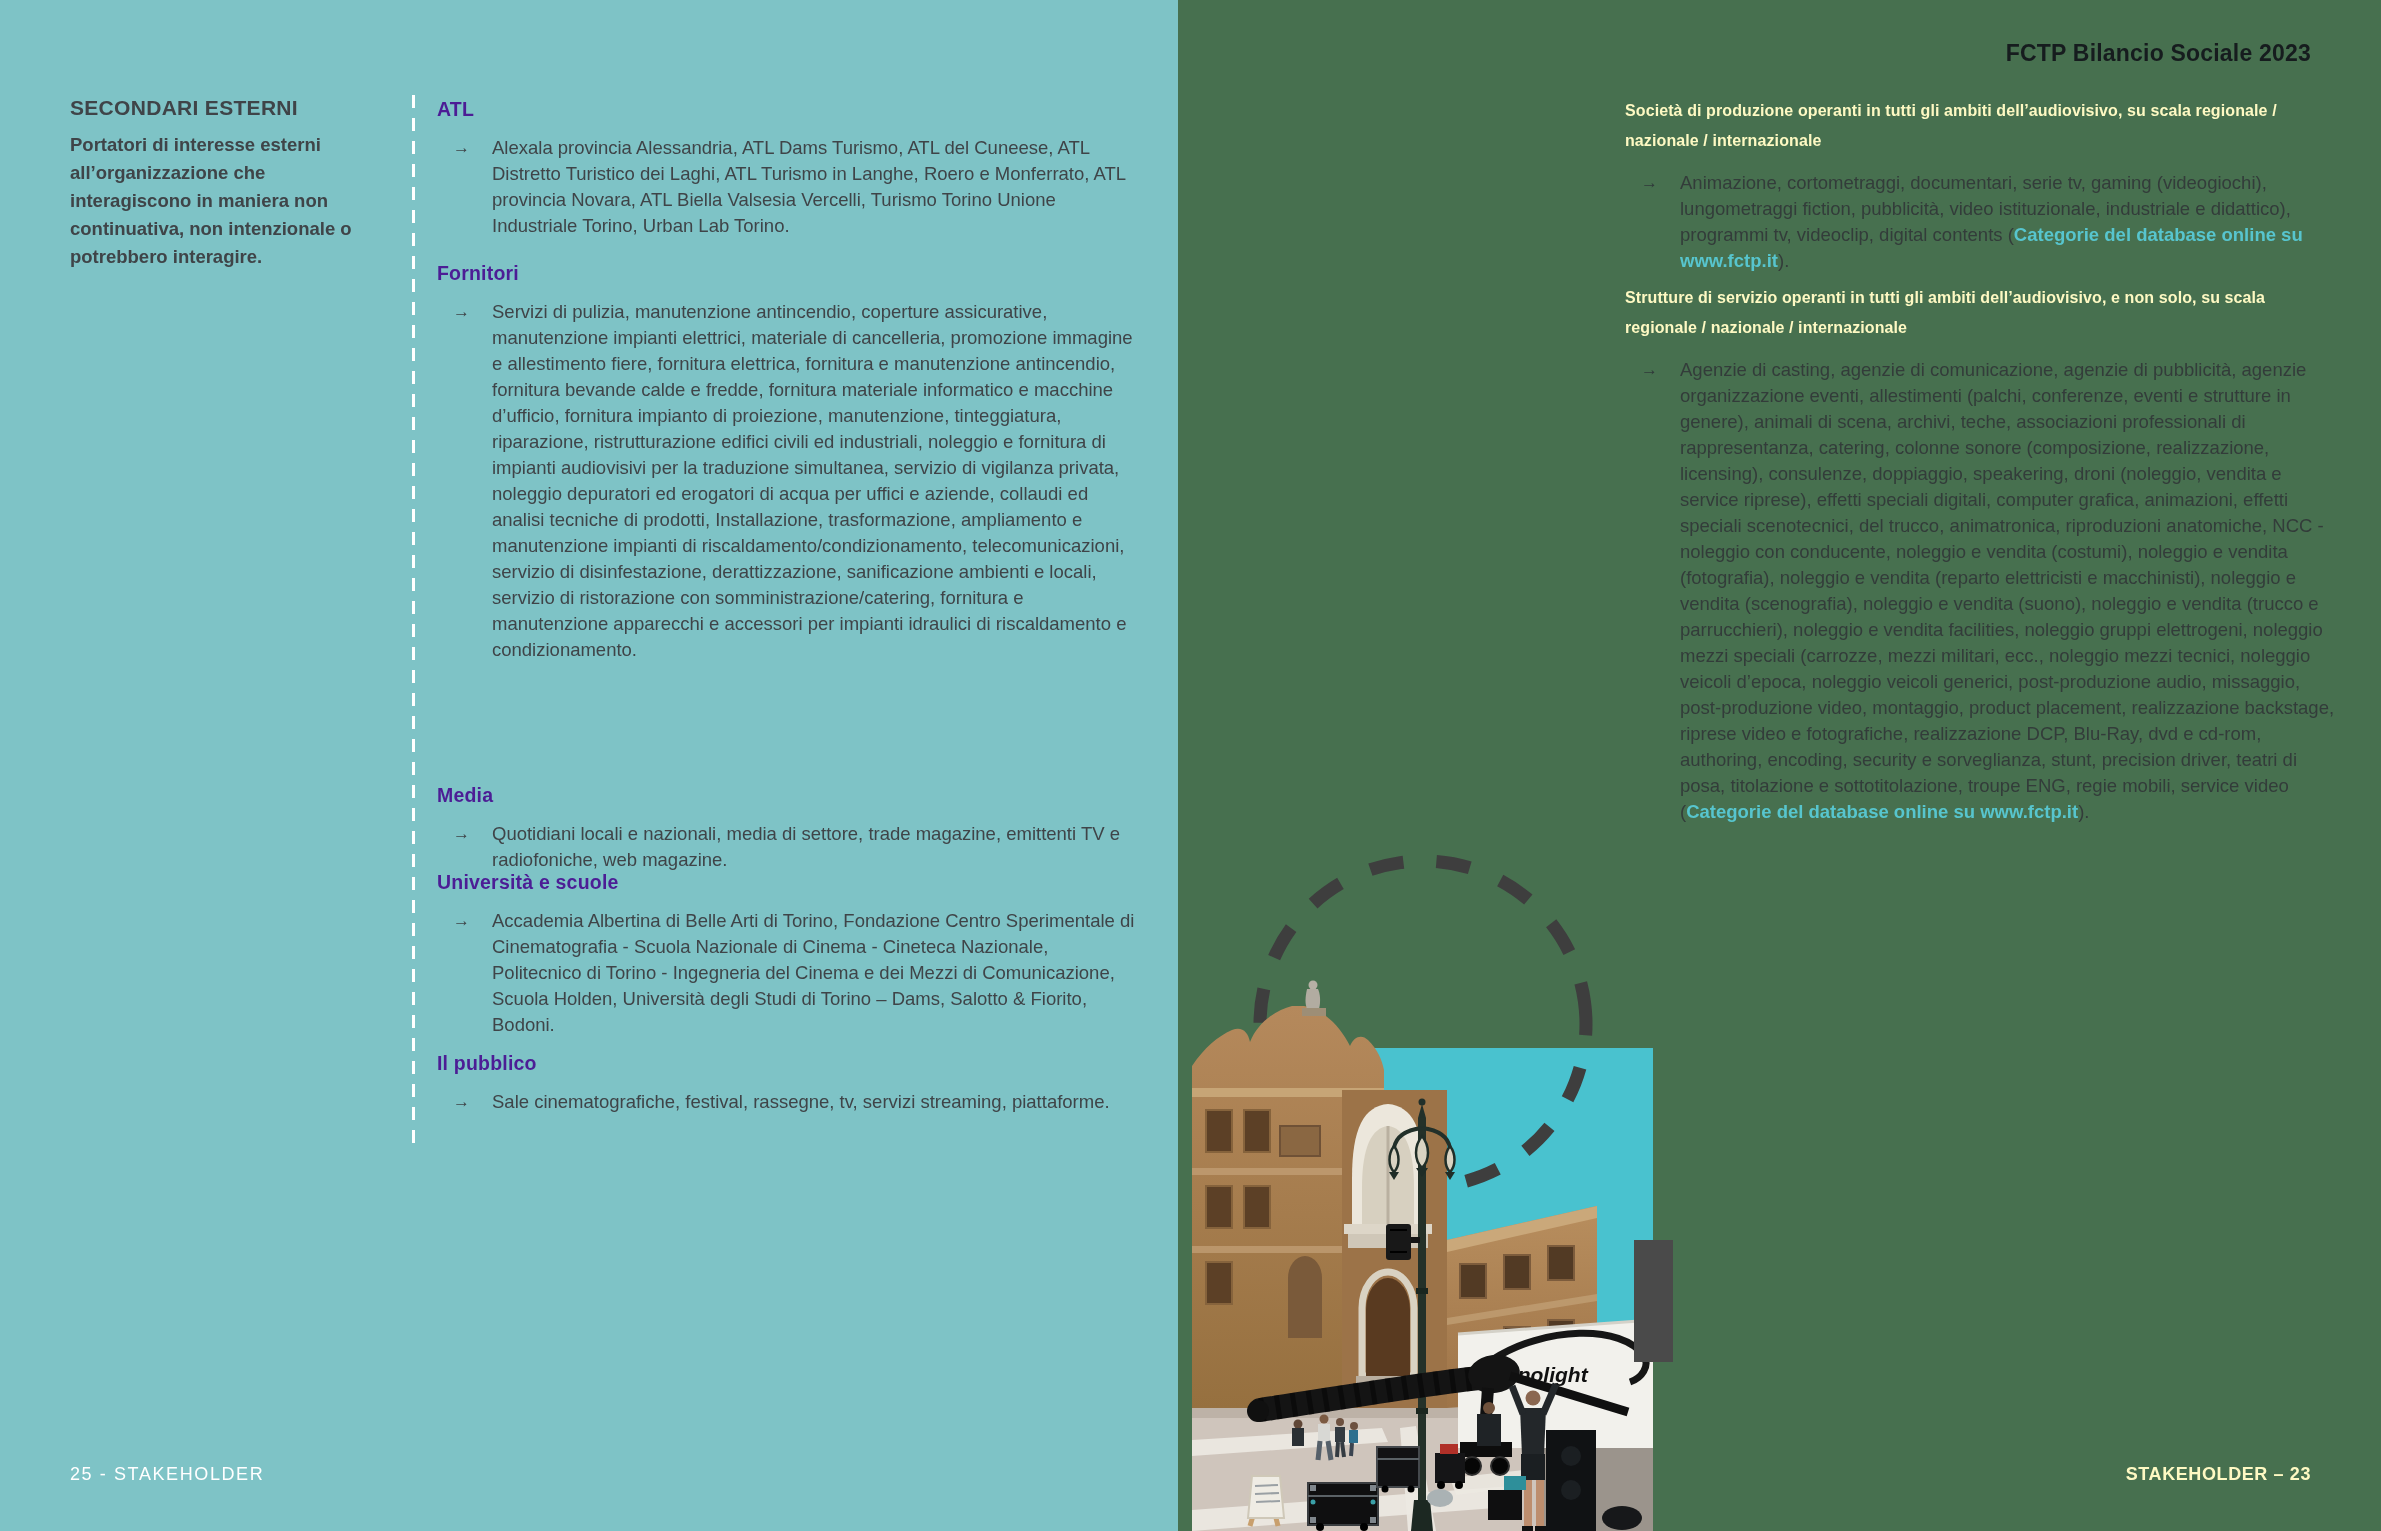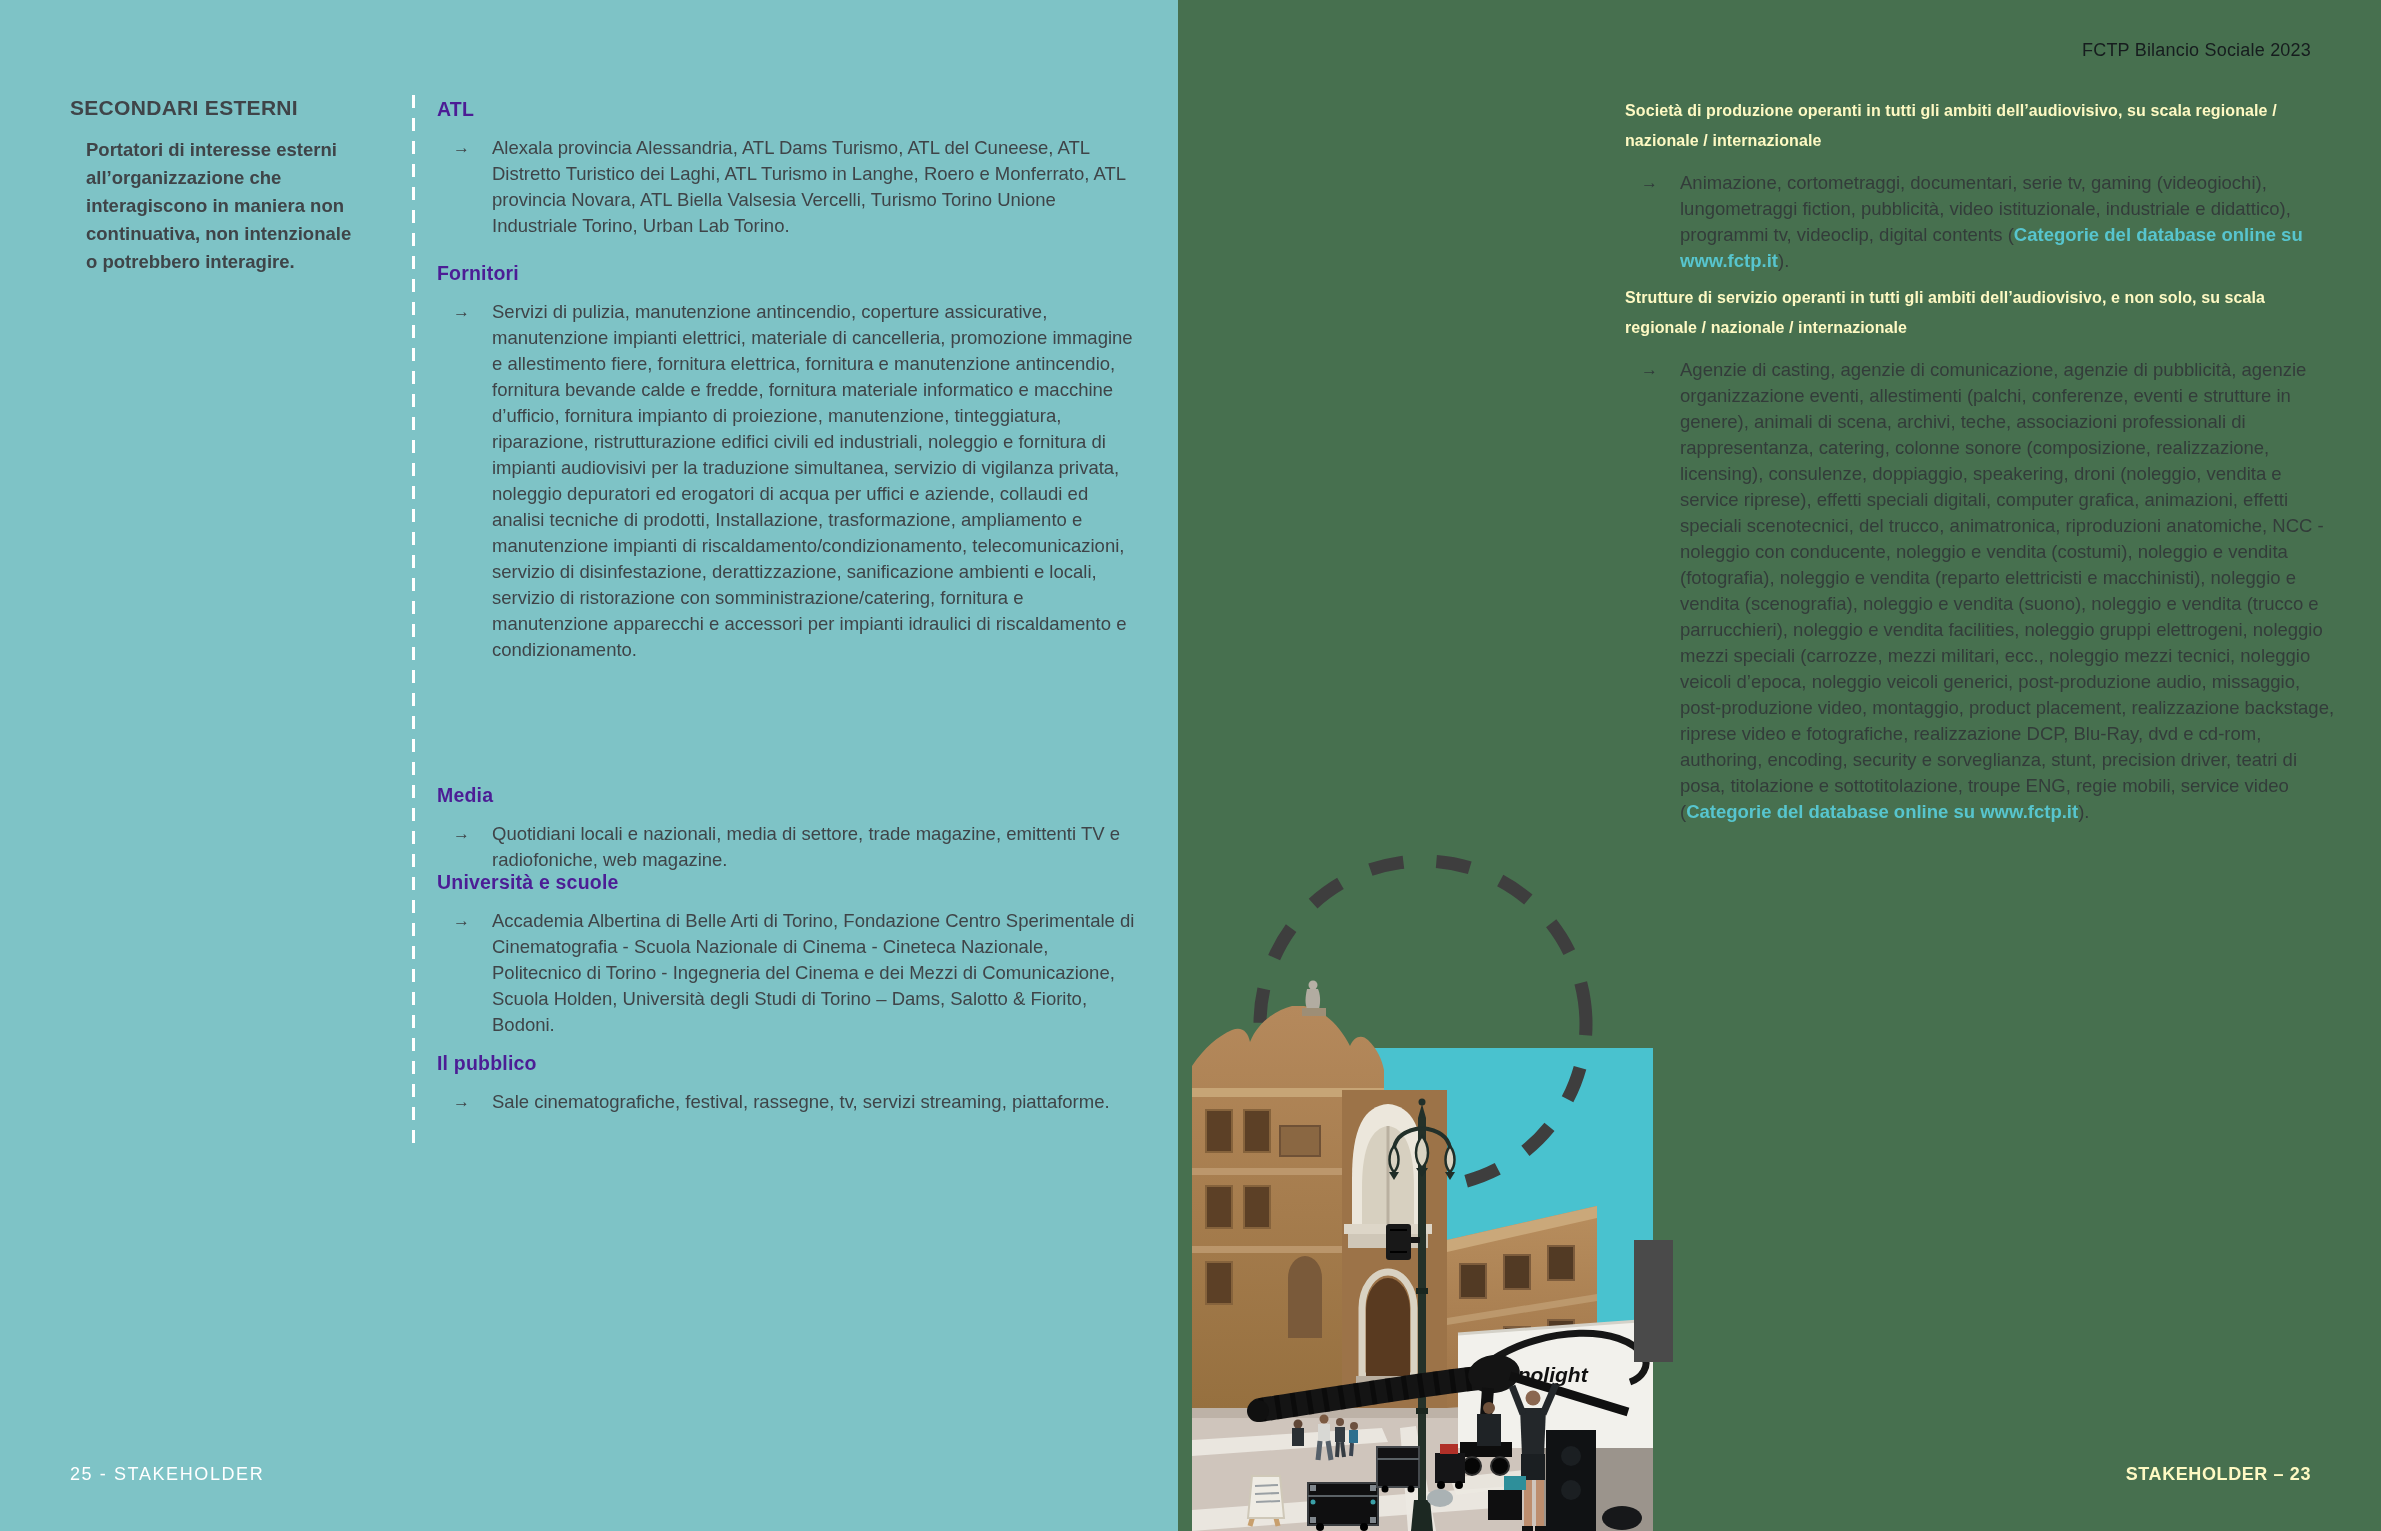--- a/index.html
+++ b/index.html
@@ -3,34 +3,34 @@
 <meta charset="utf-8">
 <style>
   html,body{margin:0;padding:0;}
   .canvas{position:relative;width:2381px;height:1531px;background:#47704F;
     font-family:"Liberation Sans","DejaVu Sans",sans-serif;overflow:hidden;}
 
   
   .left-page{position:absolute;left:0;top:0;width:1178px;height:1531px;background:#7EC3C6;}
   .intro{position:absolute;left:70px;top:96px;width:302px;color:#3F4448;}
   .intro h2{font-size:21px;margin:0 0 11px 0;letter-spacing:.3px;}
-  .intro p{font-size:18.5px;font-weight:bold;line-height:28px;margin:16px;}
+  .intro p{font-size:18.5px;font-weight:bold;line-height:28px;margin:0;}
   .vsep{position:absolute;left:412px;top:95px;width:3px;height:1052px;
     background:repeating-linear-gradient(to bottom,#ffffff 0 13px,transparent 13px 23px);}
   .col2{position:absolute;left:437px;top:0;width:706px;}
   .sec{position:absolute;left:0;width:706px;}
   .sec h3{color:#4c1d95;font-size:19.5px;margin:0;letter-spacing:.2px;}
   .li{display:flex;margin-top:14px;}
   .arr{width:55px;padding-left:16px;box-sizing:border-box;font-size:17px;color:#3F4448;line-height:26px;flex:none;}
   .li p{margin:0;width:648px;font-size:18.5px;line-height:26px;color:#3F4448;}
   .footer-left{position:absolute;left:70px;top:1464px;color:#ffffff;font-size:18px;letter-spacing:1.6px;}
 
   
   .right-page{position:absolute;left:1190px;top:0;width:1191px;height:1531px;}
-  .header-right{position:absolute;right:70px;top:40px;color:#161C1E;font-weight:normal;font-size:18px;letter-spacing:.2px;z-index:6;}
+  .header-right{position:absolute;right:70px;top:40px;color:#161C1E;font-weight:bold;font-size:23px;letter-spacing:.2px;z-index:6;}
   .rsec{position:absolute;left:435px;width:712px;}
   .rsec h3{color:#fef9c3;font-size:16px;line-height:30px;margin:0;width:700px;letter-spacing:.1px;}
   .rsec .arr{color:#30393a;}
   .rsec .li p{width:662px;color:#333C3A;}
   .link{color:#57C5CE;font-weight:bold;}
   .footer-right{position:absolute;right:70px;top:1464px;color:#fef9c3;font-weight:bold;font-size:18px;letter-spacing:.6px;z-index:6;}
 
   
   .teal-rect{position:absolute;left:163px;top:1048px;width:300px;height:483px;background:#49C2CF;z-index:1;}
   .circle-svg{position:absolute;left:57px;top:848px;z-index:2;}

